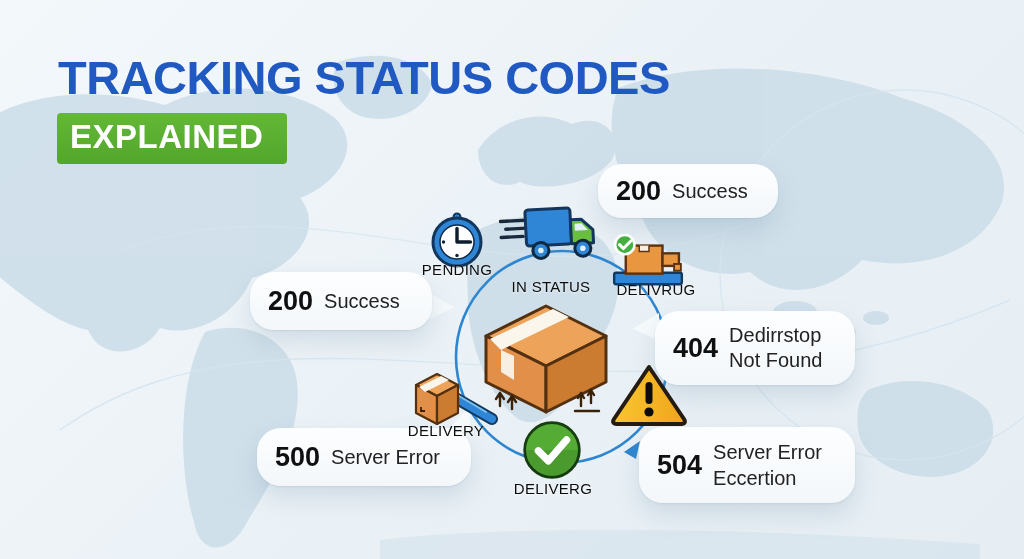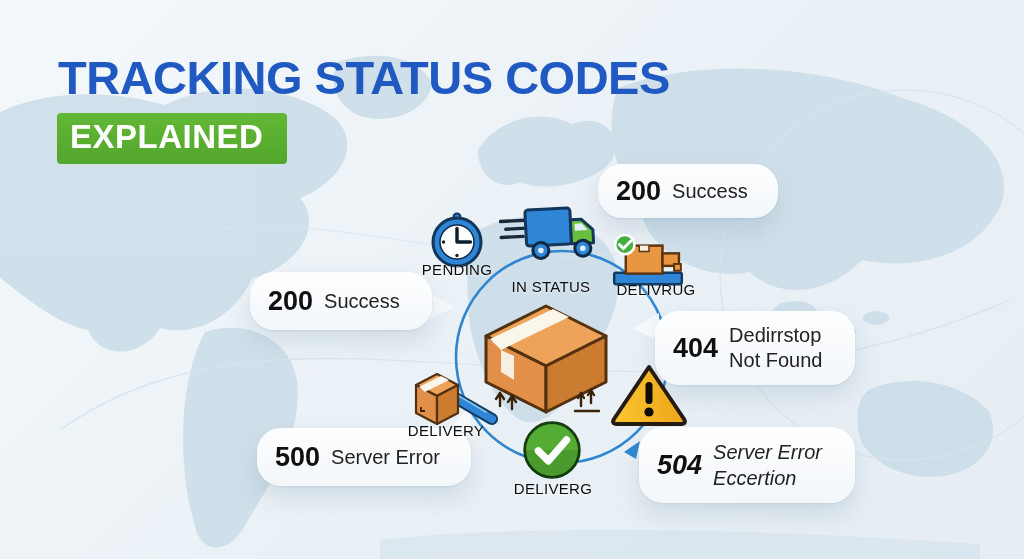--- a/index.html
+++ b/index.html
@@ -37,21 +37,21 @@
   .bubble .lines { display:flex; flex-direction:column; line-height:1.25; }
   .tail { position:absolute; background:#f6fafc; }
   .tail-right { clip-path:polygon(0 0, 100% 55%, 0 100%); }
   .tail-left  { clip-path:polygon(100% 0, 0 55%, 100% 100%); }
   .tail-upright { clip-path:polygon(0 100%, 85% 0, 100% 100%); }
 
   #bubble-top-right   { left:598px; top:164px; width:180px; height:54px; }
   #bubble-left        { left:250px; top:272px; width:182px; height:58px; }
   #bubble-right       { left:655px; top:291px; width:200px; height:74px;margin-top:20px; }
   #bubble-bottom-left { left:257px; top:428px; width:214px; height:58px; }
-  #bubble-bottom-right{ left:639px; top:427px; width:216px; height:76px;font-style:italic; }
+  #bubble-bottom-right{ left:639px; top:427px; width:216px; height:76px; }
   #bubble-bottom-right .lines { line-height:1.3; }
   #bubble-right .code, #bubble-bottom-right .code { align-self:center; }
 
   
   .stage-label {
     position:absolute; text-align:center;
     font-size:15px; font-weight:400; color:#0c0c0c; letter-spacing:0.3px;
     text-shadow:0 1px 2px rgba(255,255,255,0.7);
   }
   #label-pending   { left:407px; top:261px; width:100px; }

